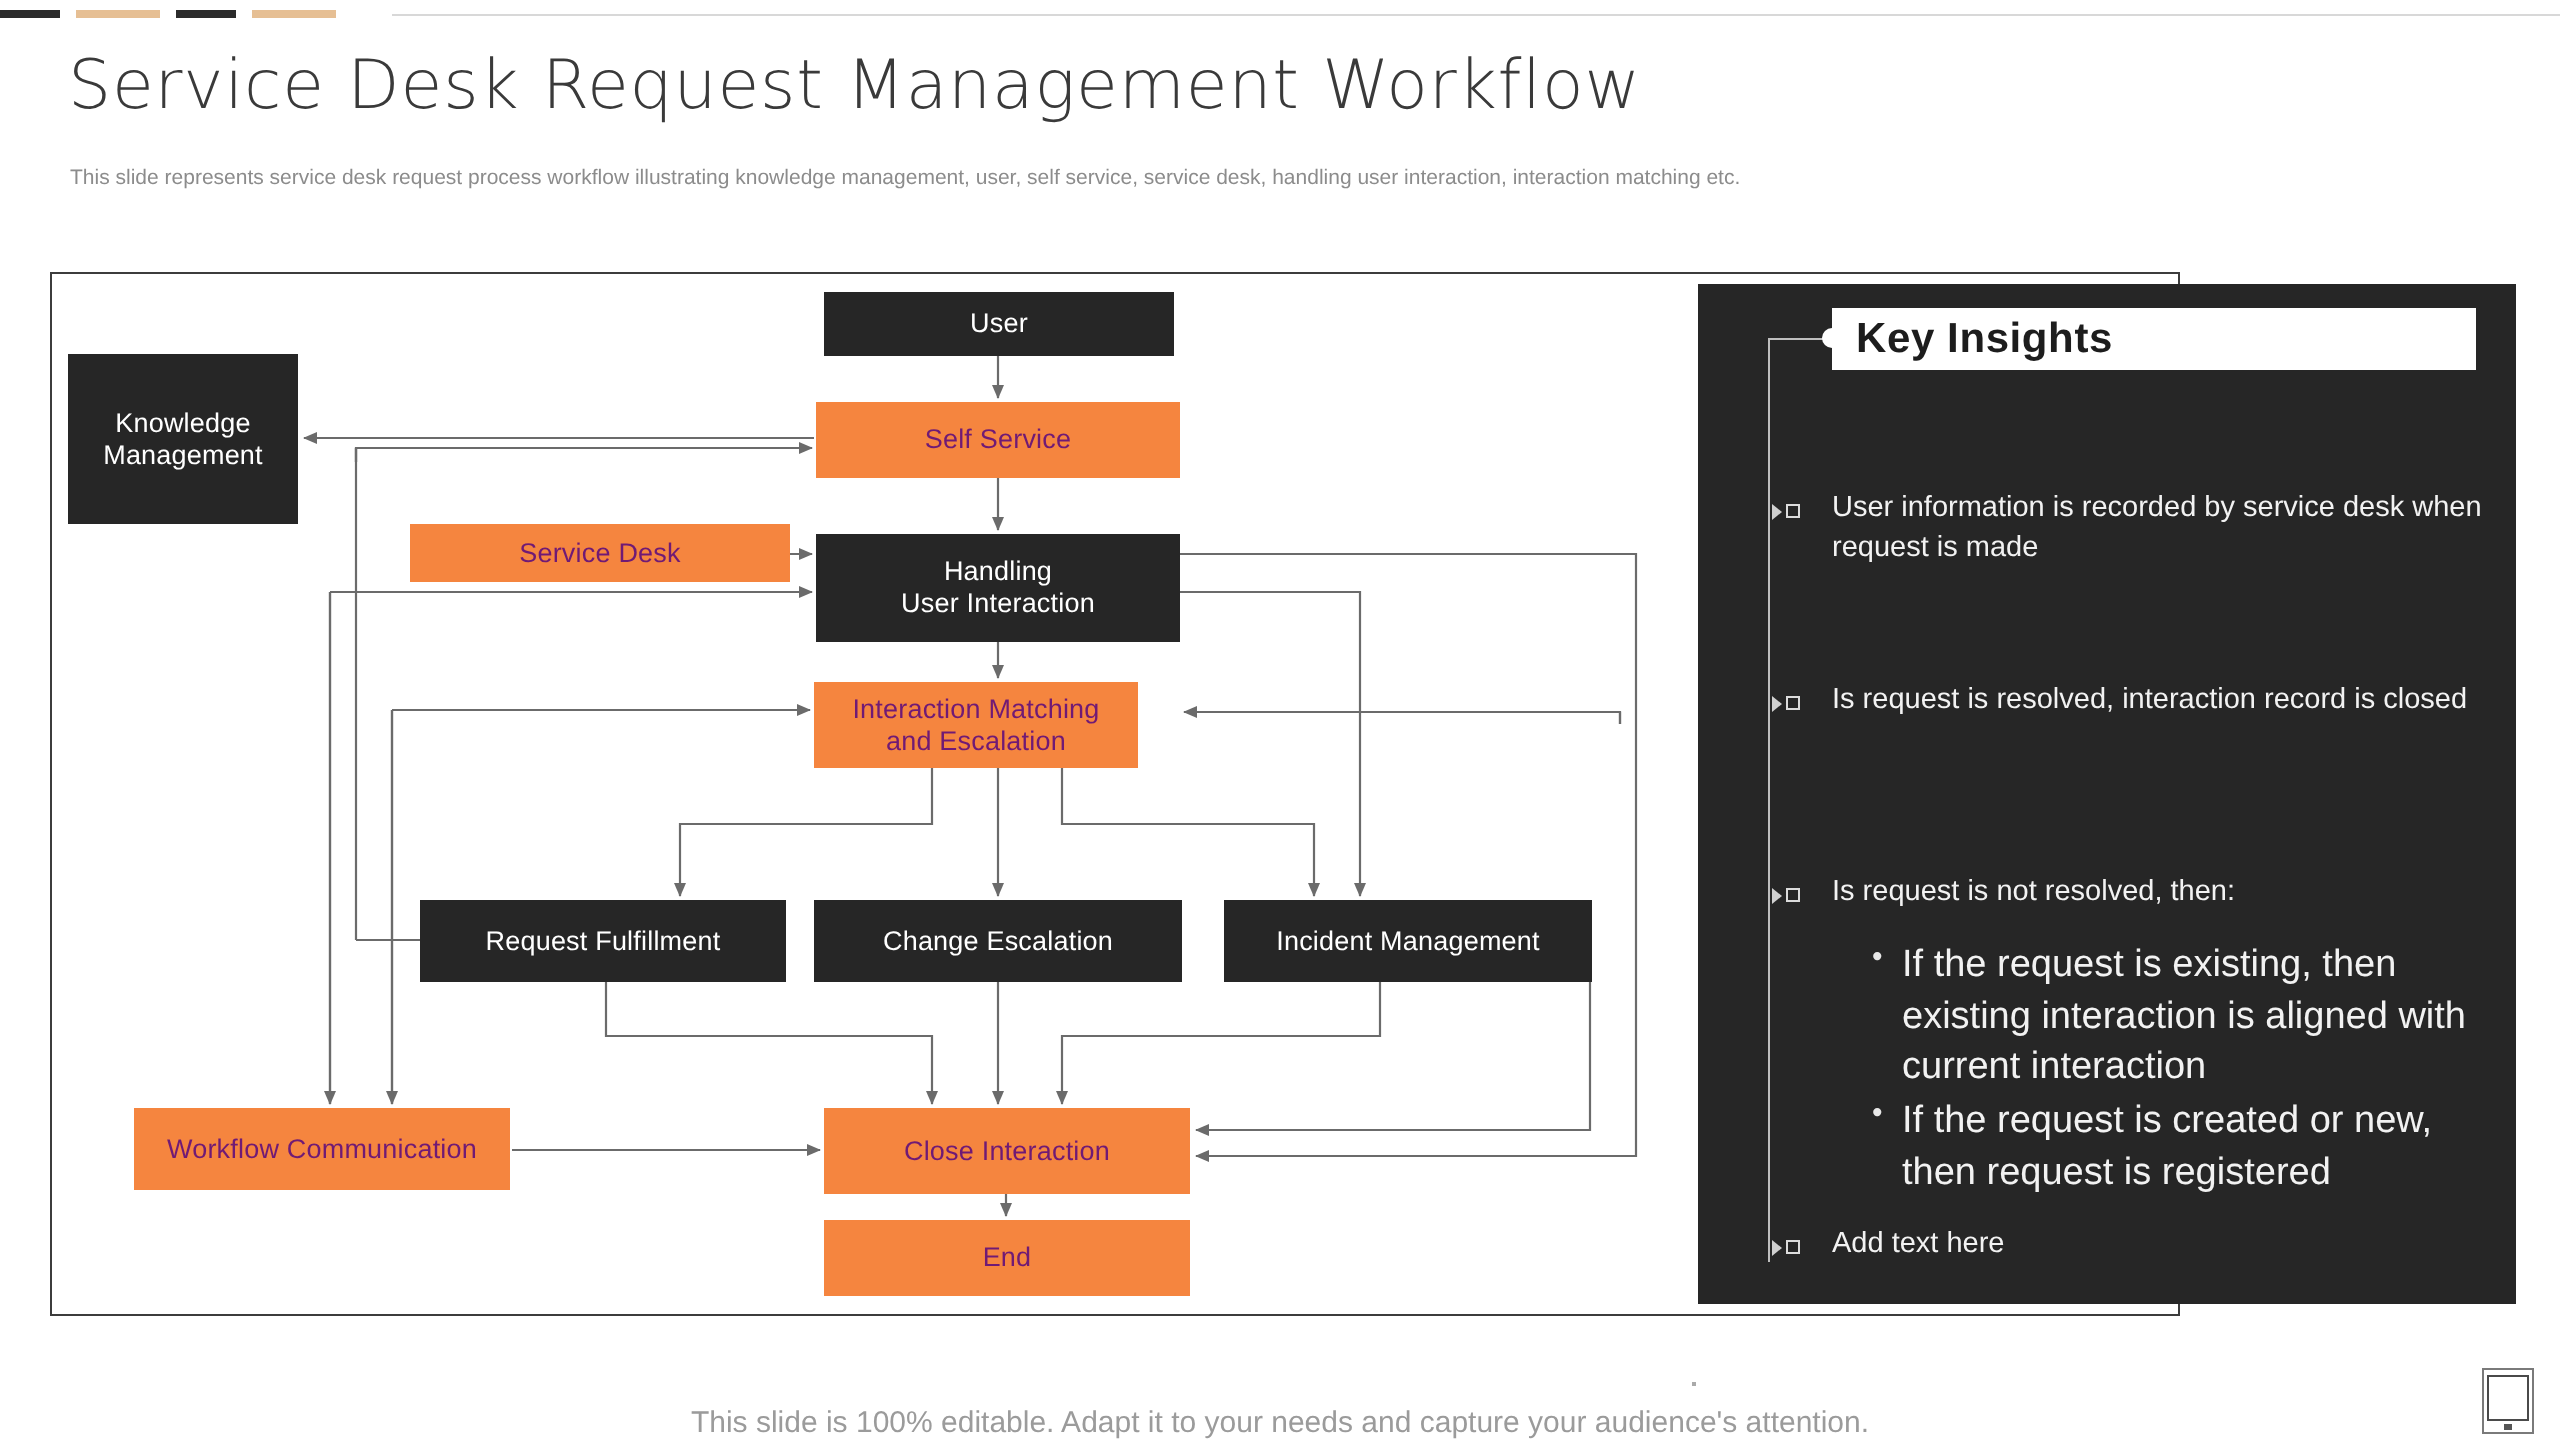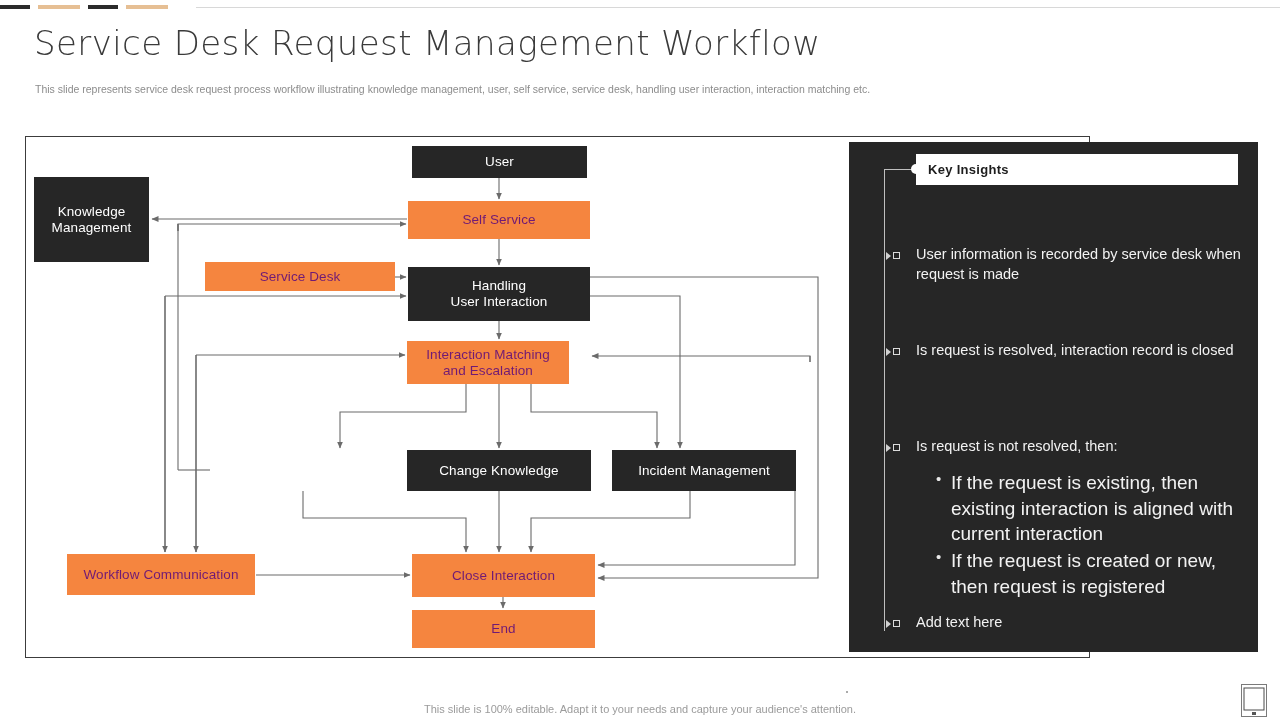--- a/index.html
+++ b/index.html
@@ -51,21 +51,21 @@
   }
   .node.dark { background: #262626; }
   .node.orange { background: #f5853f; color: #701a75; }
 
   
   .ki-header {
     position: absolute; left: 916px; top: 154px;
     width: 322px; height: 31px; background: #ffffff;
     display: flex; align-items: center; padding-left: 12px;
   }
-  .ki-header-label { font-size: 13px; font-weight: bold; color: #1d1d1d; letter-spacing: .3px; }
+  .ki-header-label { font-size: 21px; font-weight: bold; color: #1d1d1d; letter-spacing: .3px; }
   .ki-dot {
     position: absolute; left: 911px; top: 164px;
     width: 10px; height: 10px; border-radius: 50%; background: #fff;
   }
   .ki-spine { position: absolute; left: 884px; top: 169px; width: 1px; height: 462px; background: #bfbfbf; }
   .ki-elbow { position: absolute; left: 884px; top: 169px; width: 31px; height: 1px; background: #bfbfbf; }
 
   .ki-item { position: absolute; left: 886px; color: #f2f2f2; }
   .ki-marker {
     position: absolute; left: 0; top: 4px;
@@ -80,21 +80,21 @@
   .ki-text { position: absolute; left: 30px; top: -3px; width: 330px; font-size: 14.5px; line-height: 1.35; }
   .ki-sub { margin-top: 12px; margin-left: 18px; }
   .ki-sub-line { position: relative; padding-left: 17px; font-size: 19px; line-height: 1.35; margin-bottom: 1px; }
   .ki-sub-line::before {
     content: "\2022"; position: absolute; left: 2px; top: -1px; font-size: 15px; color: #e8e8e8;
   }
 
   
   .footer {
     position: absolute; left: 0; top: 703px; width: 1280px;
-    text-align: center; font-size: 11px; color: #9b9b9b;
+    text-align: center; font-size: 15px; color: #9b9b9b;
   }
   .footer-dot { position: absolute; left: 846px; top: 691px; width: 2px; height: 2px; background: #aaa; }
   .device-icon { position: absolute; left: 1241px; top: 684px; width: 26px; height: 33px; }
 </style>
 </head>
 <body>
 
 <div id="slide">
 
   <div class="dash-row">
@@ -187,22 +187,25 @@
     <span>Service Desk</span>
   </div>
   <div class="node dark" style="left:408px;top:267px;width:182px;height:54px;">
     <span style="white-space:pre-line;">Handling
 User Interaction</span>
   </div>
   <div class="node orange" style="left:407px;top:341px;width:162px;height:43px;">
     <span style="white-space:pre-line;">Interaction Matching
 and Escalation</span>
   </div>
+  <div class="node dark" style="left:210px;top:450px;width:183px;height:41px;">
+    <span>Request Fulfillment</span>
+  </div>
   <div class="node dark" style="left:407px;top:450px;width:184px;height:41px;">
-    <span>Change Knowledge</span>
+    <span>Change Escalation</span>
   </div>
   <div class="node dark" style="left:612px;top:450px;width:184px;height:41px;">
     <span>Incident Management</span>
   </div>
   <div class="node orange" style="left:67px;top:554px;width:188px;height:41px;">
     <span>Workflow Communication</span>
   </div>
   <div class="node orange" style="left:412px;top:554px;width:183px;height:43px;">
     <span>Close Interaction</span>
   </div>

